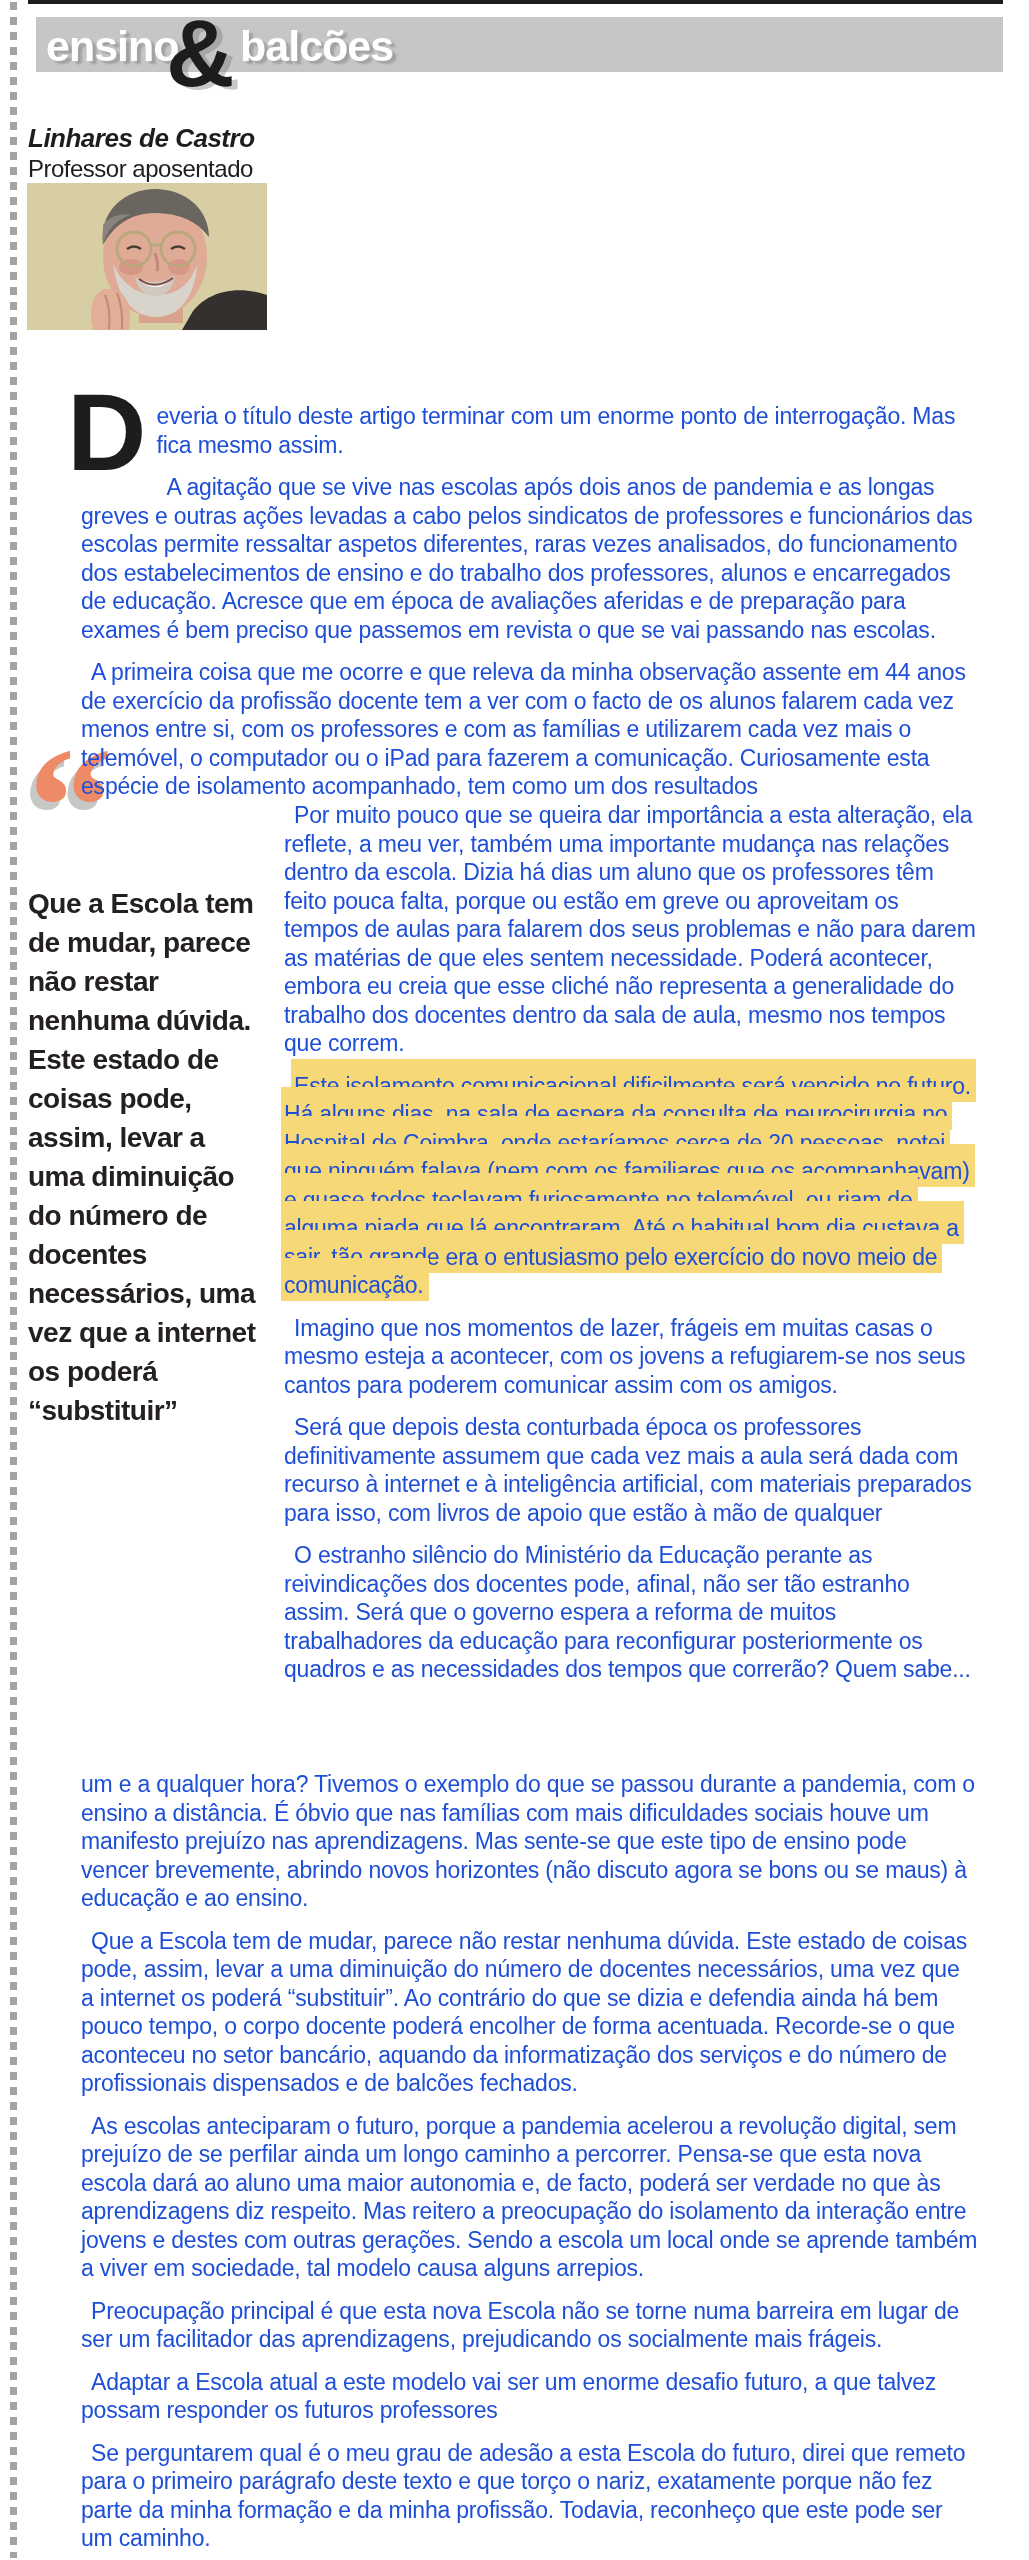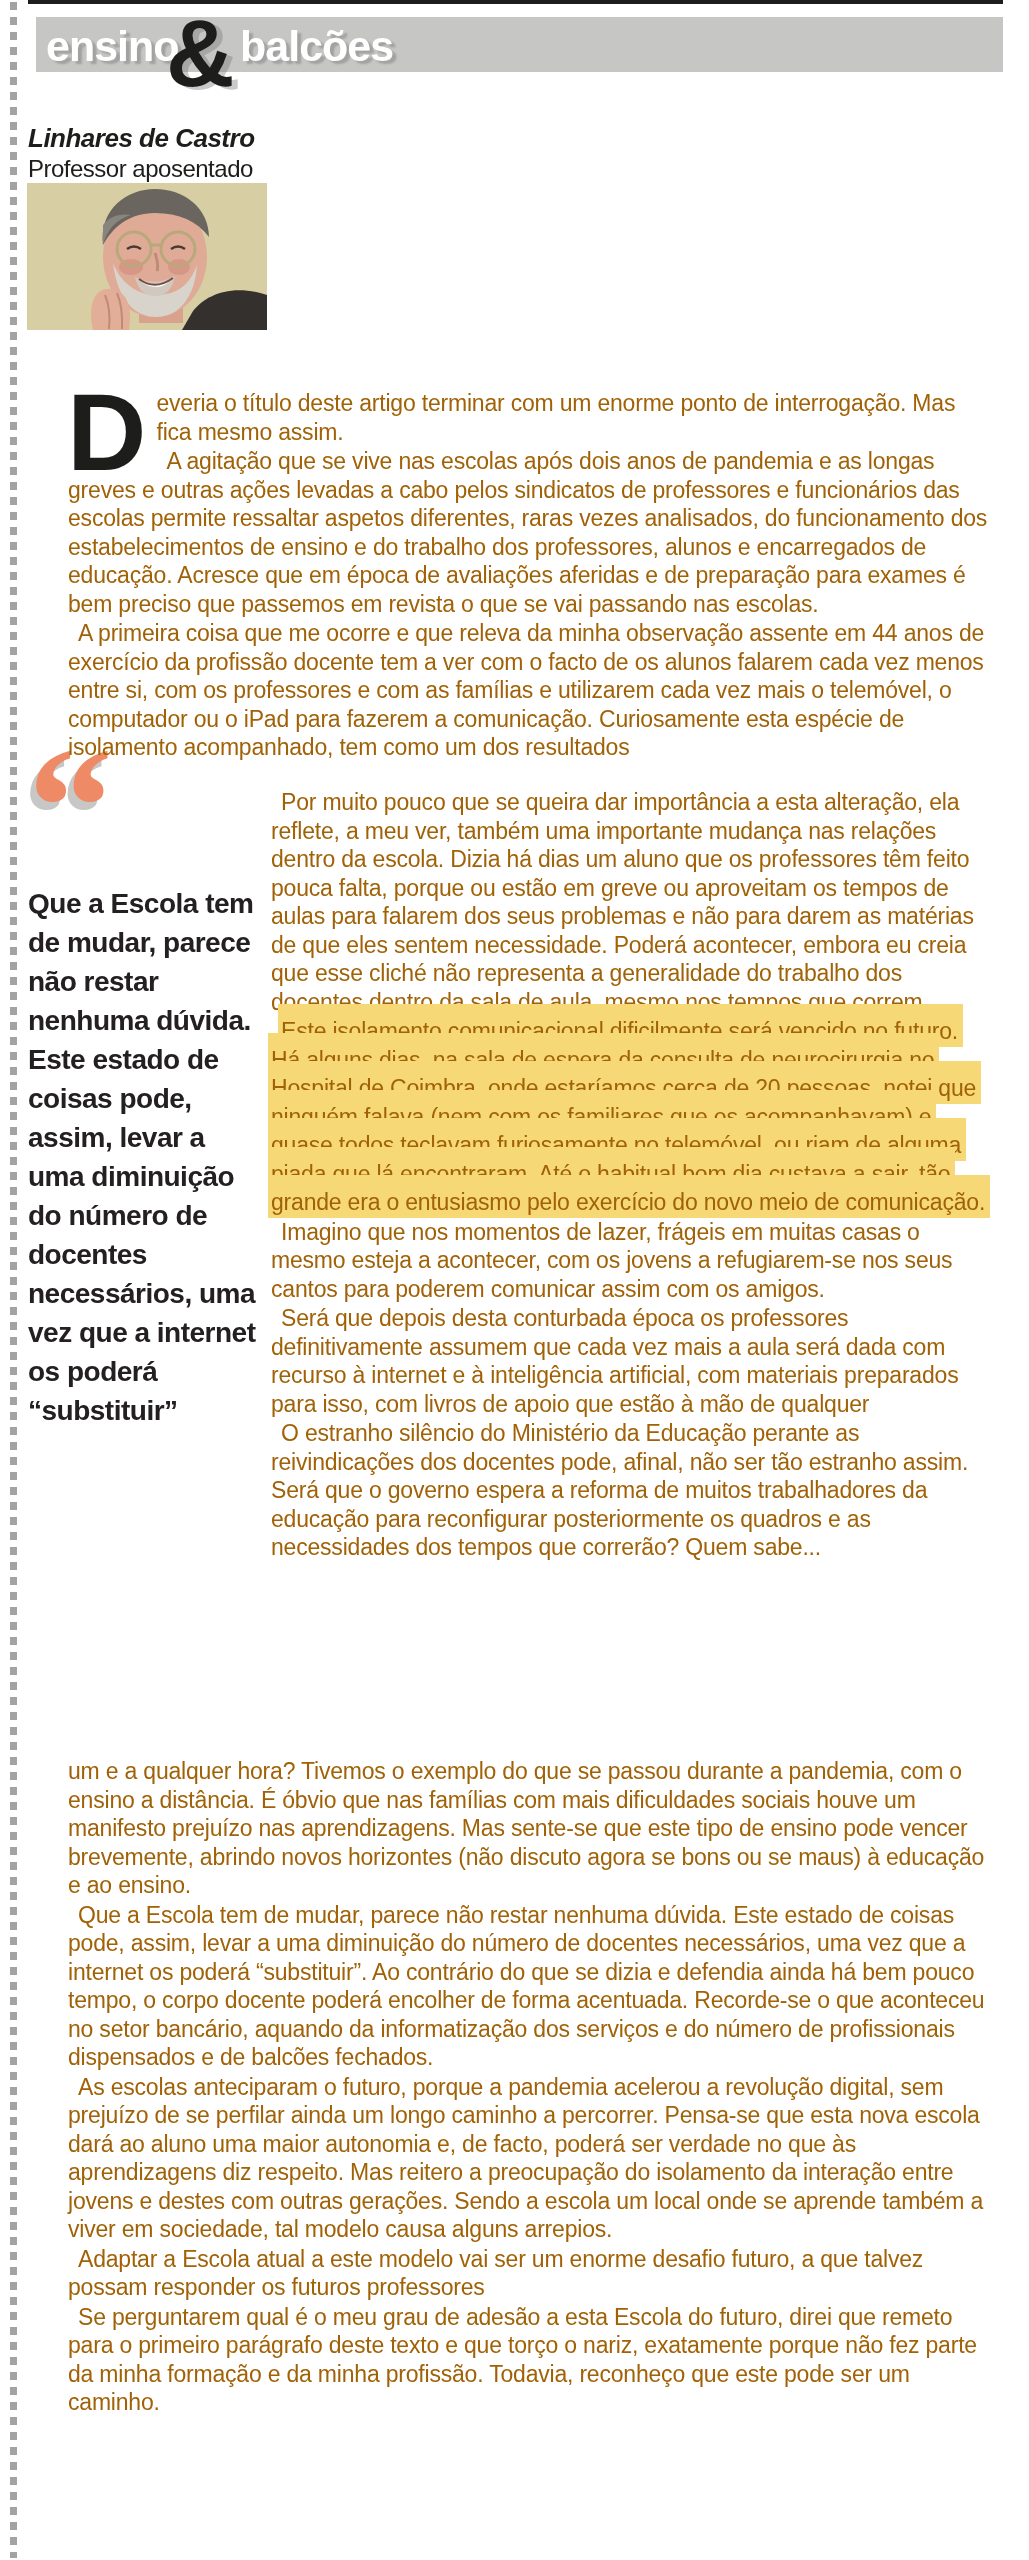--- a/index.html
+++ b/index.html
@@ -38,21 +38,21 @@
   .role{position:absolute;left:28px;top:156px;font-size:24px;line-height:1.1;letter-spacing:-0.5px;color:#1d1d1b;}
   
   .photo{position:absolute;left:27px;top:183px;width:240px;height:147px;overflow:hidden;}
   
   .title{
     position:absolute;left:288px;top:172px;width:700px;
     font-size:45px;line-height:1.05;font-weight:700;font-style:italic;
     letter-spacing:-1.5px;color:#1d1d1b;
   }
   
-  .body-seg p{margin:1px;font-size:23px;line-height:28.5px;letter-spacing:-0.2px;color:#a16207;}
+  .body-seg p{margin:14px;font-size:23px;line-height:28.5px;letter-spacing:-0.2px;color:#1d4ed8;}
   .body-seg p.indent{text-indent:10px;}
   .seg-intro{position:absolute;left:67px;top:388px;width:925px;}
   .seg-wrap{position:absolute;left:270px;top:787px;width:722px;}
   .seg-after{position:absolute;left:67px;top:1756px;width:925px;}
   .dropcap{
     float:left;
     font-size:110px;line-height:84px;font-weight:700;
     margin:2px 10px 0 0;color:#1d1d1b;
   }
   .mark{
@@ -143,17 +143,18 @@
     <p class="indent"><span class="mark" style="background-color: rgb(246, 216, 118);">Este isolamento comunicacional dificilmente será vencido no futuro. Há alguns dias, na sala de espera da consulta de neurocirurgia no Hospital de Coimbra, onde estaríamos cerca de 20 pessoas, notei que ninguém falava (nem com os familiares que os acompanhavam) e quase todos teclavam furiosamente no telemóvel, ou riam de alguma piada que lá encontraram. Até o habitual bom dia custava a sair, tão grande era o entusiasmo pelo exercício do novo meio de comunicação.</span></p>
     <p class="indent">Imagino que nos momentos de lazer, frágeis em muitas casas o mesmo esteja a acontecer, com os jovens a refugiarem-se nos seus cantos para poderem comunicar assim com os amigos.</p>
     <p class="indent">Será que depois desta conturbada época os professores definitivamente assumem que cada vez mais a aula será dada com recurso à internet e à inteligência artificial, com materiais preparados para isso, com livros de apoio que estão à mão de qualquer</p>
     <p class="indent">O estranho silêncio do Ministério da Educação perante as reivindicações dos docentes pode, afinal, não ser tão estranho assim. Será que o governo espera a reforma de muitos trabalhadores da educação para reconfigurar posteriormente os quadros e as necessidades dos tempos que correrão? Quem sabe...</p>
   </div>
 
   <div class="body-seg seg-after">
     <p>um e a qualquer hora? Tivemos o exemplo do que se passou durante a pandemia, com o ensino a distância. É óbvio que nas famílias com mais dificuldades sociais houve um manifesto prejuízo nas aprendizagens. Mas sente-se que este tipo de ensino pode vencer brevemente, abrindo novos horizontes (não discuto agora se bons ou se maus) à educação e ao ensino.</p>
     <p class="indent">Que a Escola tem de mudar, parece não restar nenhuma dúvida. Este estado de coisas pode, assim, levar a uma diminuição do número de docentes necessários, uma vez que a internet os poderá “substituir”. Ao contrário do que se dizia e defendia ainda há bem pouco tempo, o corpo docente poderá encolher de forma acentuada. Recorde-se o que aconteceu no setor bancário, aquando da informatização dos serviços e do número de profissionais dispensados e de balcões fechados.</p>
     <p class="indent">As escolas anteciparam o futuro, porque a pandemia acelerou a revolução digital, sem prejuízo de se perfilar ainda um longo caminho a percorrer. Pensa-se que esta nova escola dará ao aluno uma maior autonomia e, de facto, poderá ser verdade no que às aprendizagens diz respeito. Mas reitero a preocupação do isolamento da interação entre jovens e destes com outras gerações. Sendo a escola um local onde se aprende também a viver em sociedade, tal modelo causa alguns arrepios.</p>
+    <p class="indent">Preocupação principal é que esta nova Escola não se torne numa barreira em lugar de ser um facilitador das aprendizagens, prejudicando os socialmente mais frágeis.</p>
     <p class="indent">Adaptar a Escola atual a este modelo vai ser um enorme desafio futuro, a que talvez possam responder os futuros professores</p>
     <p class="indent">Se perguntarem qual é o meu grau de adesão a esta Escola do futuro, direi que remeto para o primeiro parágrafo deste texto e que torço o nariz, exatamente porque não fez parte da minha formação e da minha profissão. Todavia, reconheço que este pode ser um caminho.</p>
   </div>
 
 </div>
 
 </body></html>

